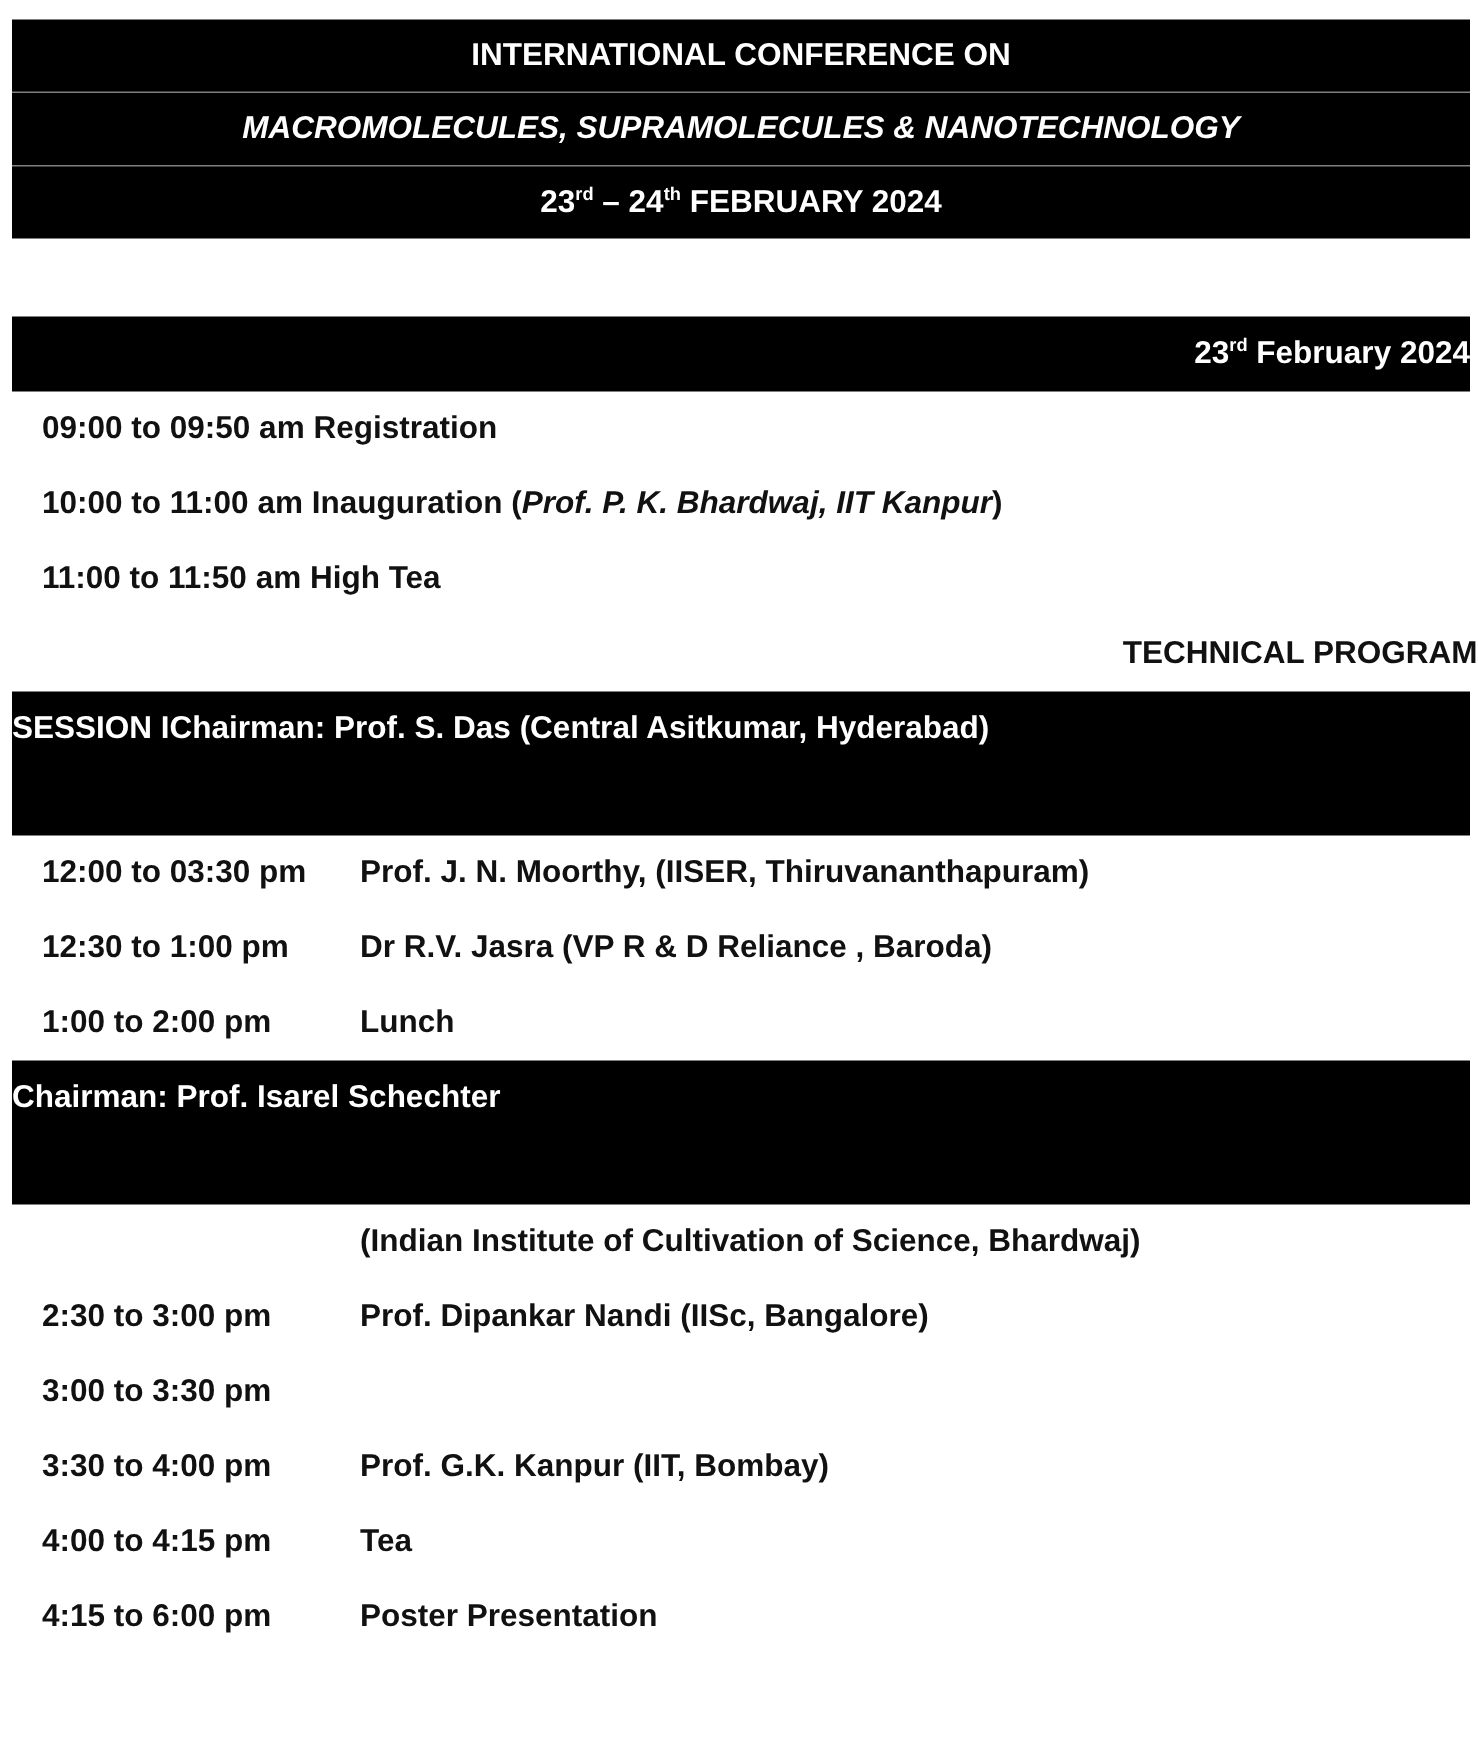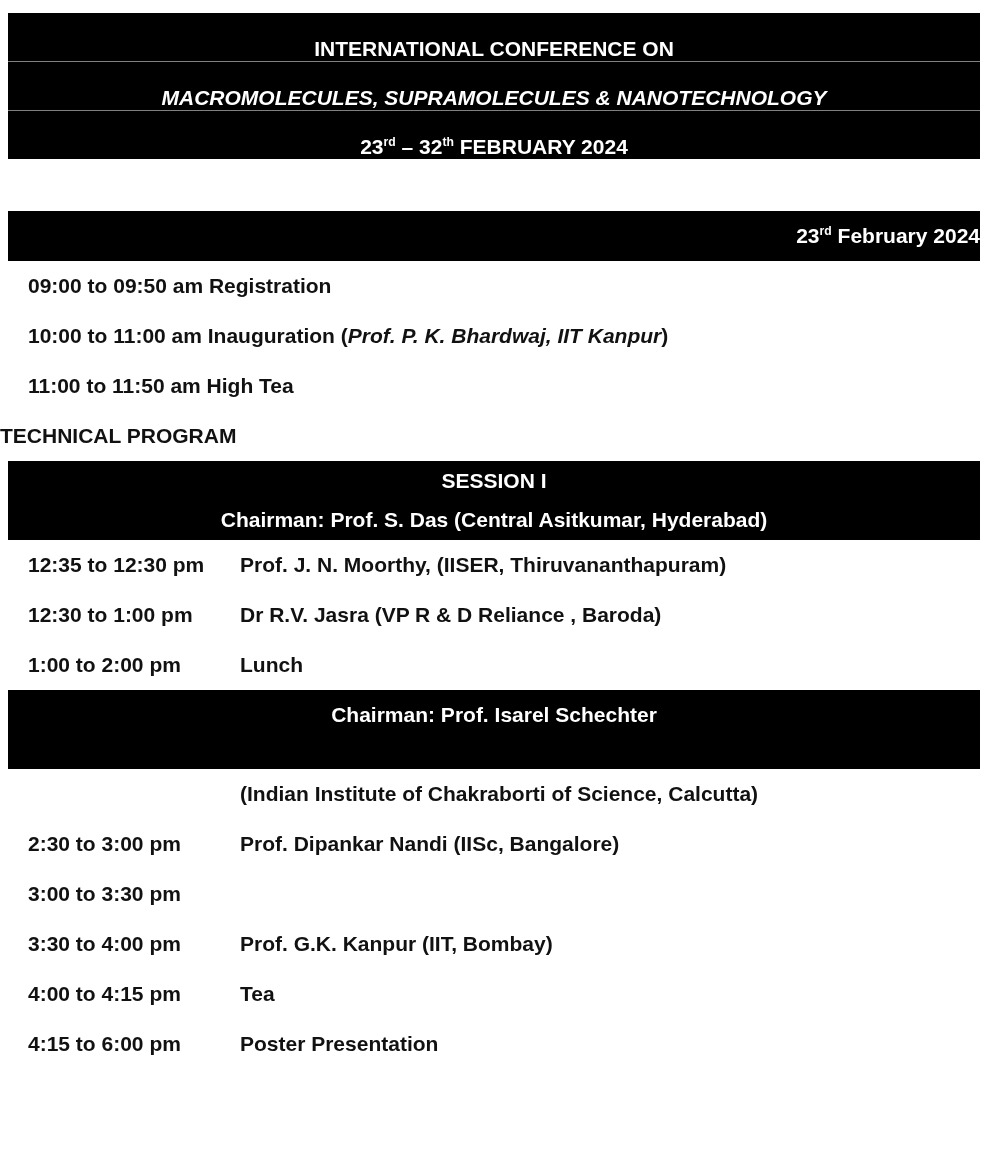--- a/index.html
+++ b/index.html
@@ -22,21 +22,21 @@
   }
   .bar {
     margin: 0 5px 0 8px;
     background: #000000;
     color: #ffffff;
     text-align: center;
   }
   .top-header .hrow {
     height: 48px;
     display: flex;
-    align-items: flex-end;
+    align-items: center;
     justify-content: center;
     border-bottom: 1px solid #808080;
   }
   .top-header .hrow:last-child { border-bottom: none; }
   .italic { font-style: italic; }
   sup.ord {
     font-size: 0.58em;
     vertical-align: super;
     line-height: 0;
   }
@@ -52,27 +52,27 @@
     display: flex;
     align-items: center;
     padding-left: 28px;
     box-sizing: border-box;
   }
   .row .time {
     width: 212px;
     flex: 0 0 212px;
   }
   .row-center {
-    justify-content: flex-start;
-    padding-left: 0;
+    justify-content: flex-end;
+    padding-left: 16px;
   }
   .session-bar {
-    height: 79px;
+    height: 96px;
     display: flex;
-    flex-direction: column;
+    flex-direction: row;
   }
   .session-bar .srow {
     height: 50px;
     display: flex;
     align-items: center;
     justify-content: center;
   }
 </style>
 </head>
 <body>
@@ -80,21 +80,21 @@
 <div class="page">
 
   <div class="bar top-header">
     <div class="hrow">
         <span>INTERNATIONAL CONFERENCE ON</span>
       </div>
     <div class="hrow italic">
         <span>MACROMOLECULES, SUPRAMOLECULES &amp; NANOTECHNOLOGY</span>
       </div>
     <div class="hrow">
-        <span><span>23</span><sup class="ord">rd</sup><span> – 32</span><sup class="ord">th</sup><span> FEBRUARY 2024</span></span>
+        <span><span>23</span><sup class="ord">rd</sup><span> – 24</span><sup class="ord">th</sup><span> FEBRUARY 2024</span></span>
       </div>
   </div>
 
   <div class="spacer"></div>
 
   <div class="bar day-bar">
       <span><span>23</span><sup class="ord">rd</sup><span> February 2024</span></span>
     </div>
 
   <div class="row">
@@ -112,39 +112,39 @@
   <div class="row row-center">
       <span>TECHNICAL PROGRAM</span>
     </div>
 
   <div class="bar session-bar">
     <div class="srow">SESSION I</div>
     <div class="srow">Chairman: Prof. S. Das (Central Asitkumar, Hyderabad)</div>
   </div>
 
   <div class="row">
-      <span class="time">12:35 to 12:30 pm</span>
+      <span class="time">12:00 to 03:30 pm</span>
       <span class="desc">Prof. J. N. Moorthy, (IISER, Thiruvananthapuram)</span>
     </div>
   <div class="row">
       <span class="time">12:30 to 1:00 pm</span>
       <span class="desc">Dr R.V. Jasra (VP R &amp; D Reliance , Baroda)</span>
     </div>
   <div class="row">
       <span class="time">1:00 to 2:00 pm</span>
       <span class="desc">Lunch</span>
     </div>
 
   <div class="bar session-bar">
     <div class="srow">Chairman: Prof. Isarel Schechter</div>
   </div>
 
   <div class="row">
       <span class="time"></span>
-      <span class="desc">(Indian Institute of Chakraborti of Science, Calcutta)</span>
+      <span class="desc">(Indian Institute of Cultivation of Science, Bhardwaj)</span>
     </div>
   <div class="row">
       <span class="time">2:30 to 3:00 pm</span>
       <span class="desc">Prof. Dipankar Nandi (IISc, Bangalore)</span>
     </div>
   <div class="row">
       <span class="time">3:00 to 3:30 pm</span>
     </div>
   <div class="row">
       <span class="time">3:30 to 4:00 pm</span>

